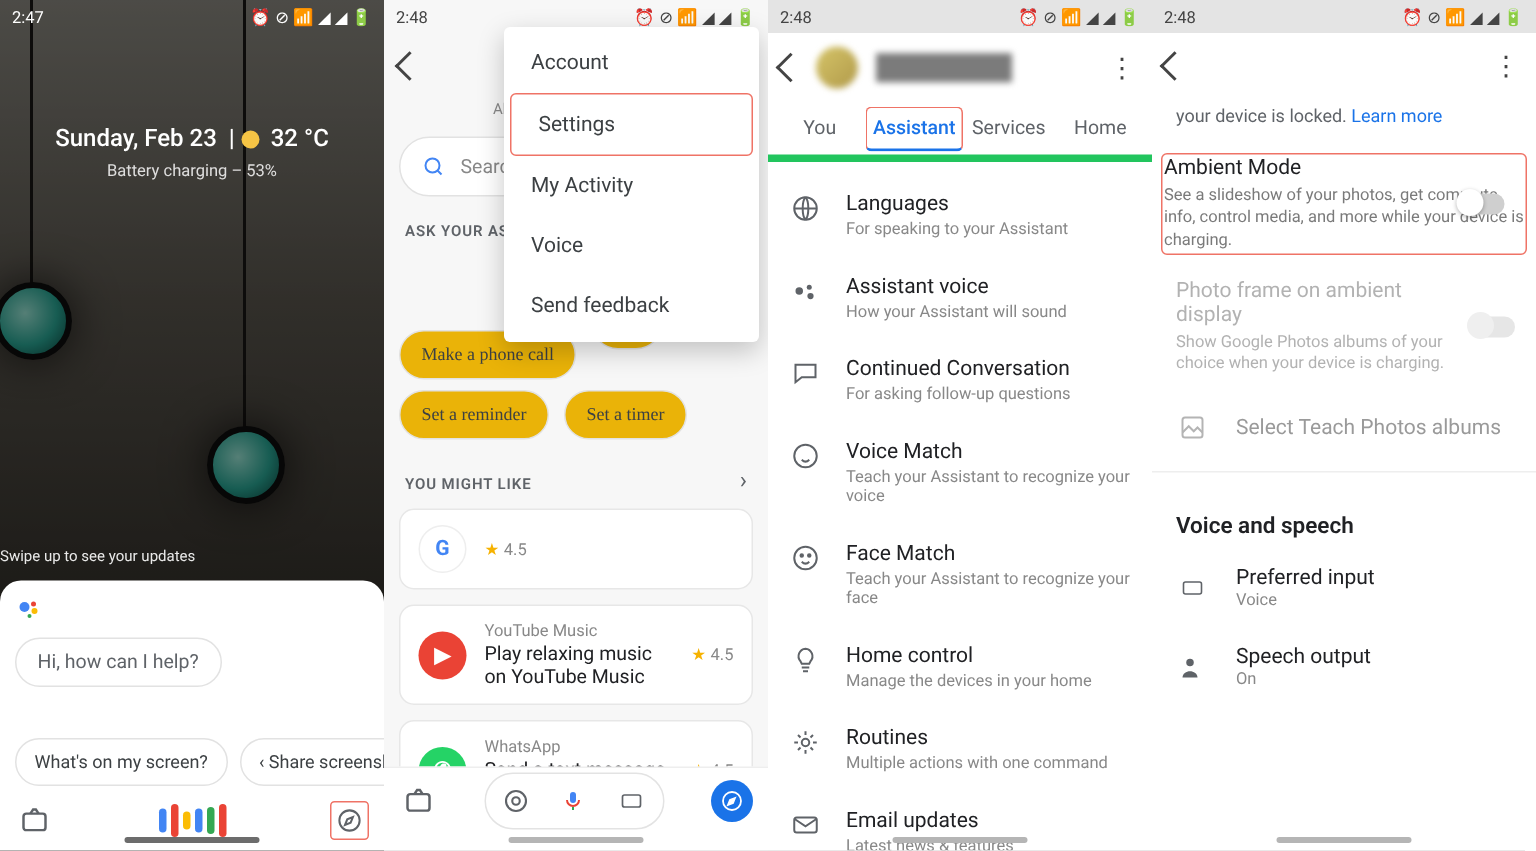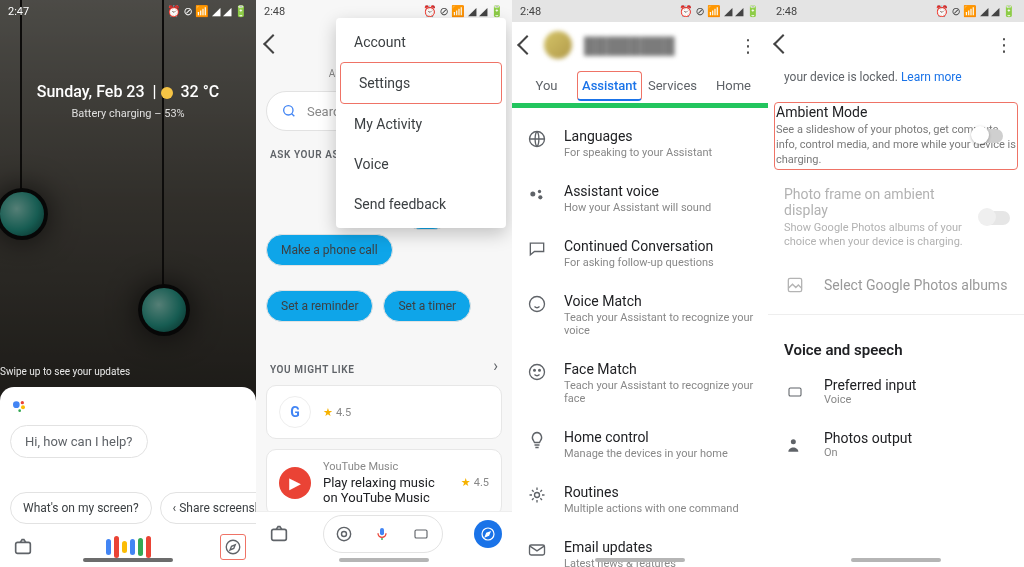--- a/index.html
+++ b/index.html
@@ -45,21 +45,21 @@
   
   .p2-top { display:flex; align-items:center; height:44px; padding:0 10px; }
   .arrow { width:14px; height:14px; border-left:2px solid #444; border-bottom:2px solid #444; transform:rotate(45deg); }
   .p2-title { flex:1; text-align:center; font-size:17px; font-weight:500; color:#202124; padding-right:22px; }
   .p2-menu  { position:absolute; right:6px; top:18px; width:170px; background:#fff; border-radius:4px; box-shadow:0 6px 18px rgba(0,0,0,.22); padding:4px 0; z-index:5; }
   .p2-menu .mi { font-size:14px; color:#3c4043; padding:12px 18px; }
   .p2-sub   { text-align:center; font-size:10px; color:#888; margin-top:2px; }
   .p2-search{ margin:12px 10px 0; height:40px; border:1px solid #e2e2e2; border-radius:22px; display:flex; align-items:center; padding:0 14px; color:#888; font-size:13px; background:#fff; }
   .p2-search .mag { color:#4285f4; margin-right:10px; }
   .p2-h     { font-size:10px; letter-spacing:0.6px; color:#5f6368; font-weight:600; padding:18px 14px 10px; text-transform:uppercase; }
-  .chip2    { display:inline-block; background:#0ea5e9; border:1px solid #e2e2e2; color:#3c4043; font-size:12px; border-radius:18px; padding:8px 14px; margin:0 6px 24px 0; }
+  .chip2    { display:inline-block; background:#eab308; border:1px solid #e2e2e2; color:#3c4043; font-size:12px; border-radius:18px; padding:8px 14px; margin:0 6px 7px 0;font-family:Liberation Serif, serif; }
   .chipwrap { padding:0 10px; }
   .yml-head { display:flex; align-items:center; padding:0 14px; }
   .yml-head .chev { margin-left:auto; color:#5f6368; }
   .card     { background:#fff; border:1px solid #e7e7e7; border-radius:10px; margin:0 10px 10px; padding:10px 12px; display:flex; align-items:center; gap:12px; }
   .card-icon{ width:32px; height:32px; border-radius:50%; flex:0 0 32px; display:flex; align-items:center; justify-content:center; font-weight:bold; color:#fff; font-size:14px; }
   .ic-gs { background:#fff; border:1px solid #eee; color:#4285f4; }
   .ic-yt { background:#ea4335; }
   .ic-wa { background:#25d366; }
   .card-body{ flex:1; }
   .card-kicker{ font-size:11px; color:#888; }
@@ -438,21 +438,21 @@
     <div class="switch off dis"></div>
   </div>
 
   <div class="p4-icrow">
     <div class="ric">
         <svg width="20" height="20" viewBox="0 0 24 24" fill="none" stroke="#b4b4b4" stroke-width="1.6">
           <rect x="4" y="4" width="16" height="16" rx="2"></rect>
           <path d="m4 16 5-5 4 4 3-3 4 4"></path>
         </svg>
       </div>
-    <div class="rt">Select Google Photos albums</div>
+    <div class="rt">Select Teach Photos albums</div>
   </div>
   <div style="height:1px;background:#eee;margin:6px 0;"></div>
 
   <div class="p4-sect">Voice and speech</div>
   <div class="p4-icrow">
     <div class="ric">
         <svg width="20" height="16" viewBox="0 0 24 24" fill="none" stroke="#5f6368" stroke-width="1.6">
           <rect x="3" y="6" width="18" height="12" rx="2"></rect>
         </svg>
       </div>
@@ -462,19 +462,19 @@
       </div>
   </div>
   <div class="p4-icrow">
     <div class="ric">
         <svg width="20" height="20" viewBox="0 0 24 24" fill="#5f6368">
           <circle cx="10" cy="8" r="3"></circle>
           <path d="M4 20c0-3 3-5 6-5s6 2 6 5z"></path>
         </svg>
       </div>
     <div>
-        <div class="rt" style="color:#202124">Photos output</div>
+        <div class="rt" style="color:#202124">Speech output</div>
         <div class="rs" style="color:#888;font-size:11px">On</div>
       </div>
   </div>
 
   <div class="navpill"></div>
 </div>
 
 </body></html>

